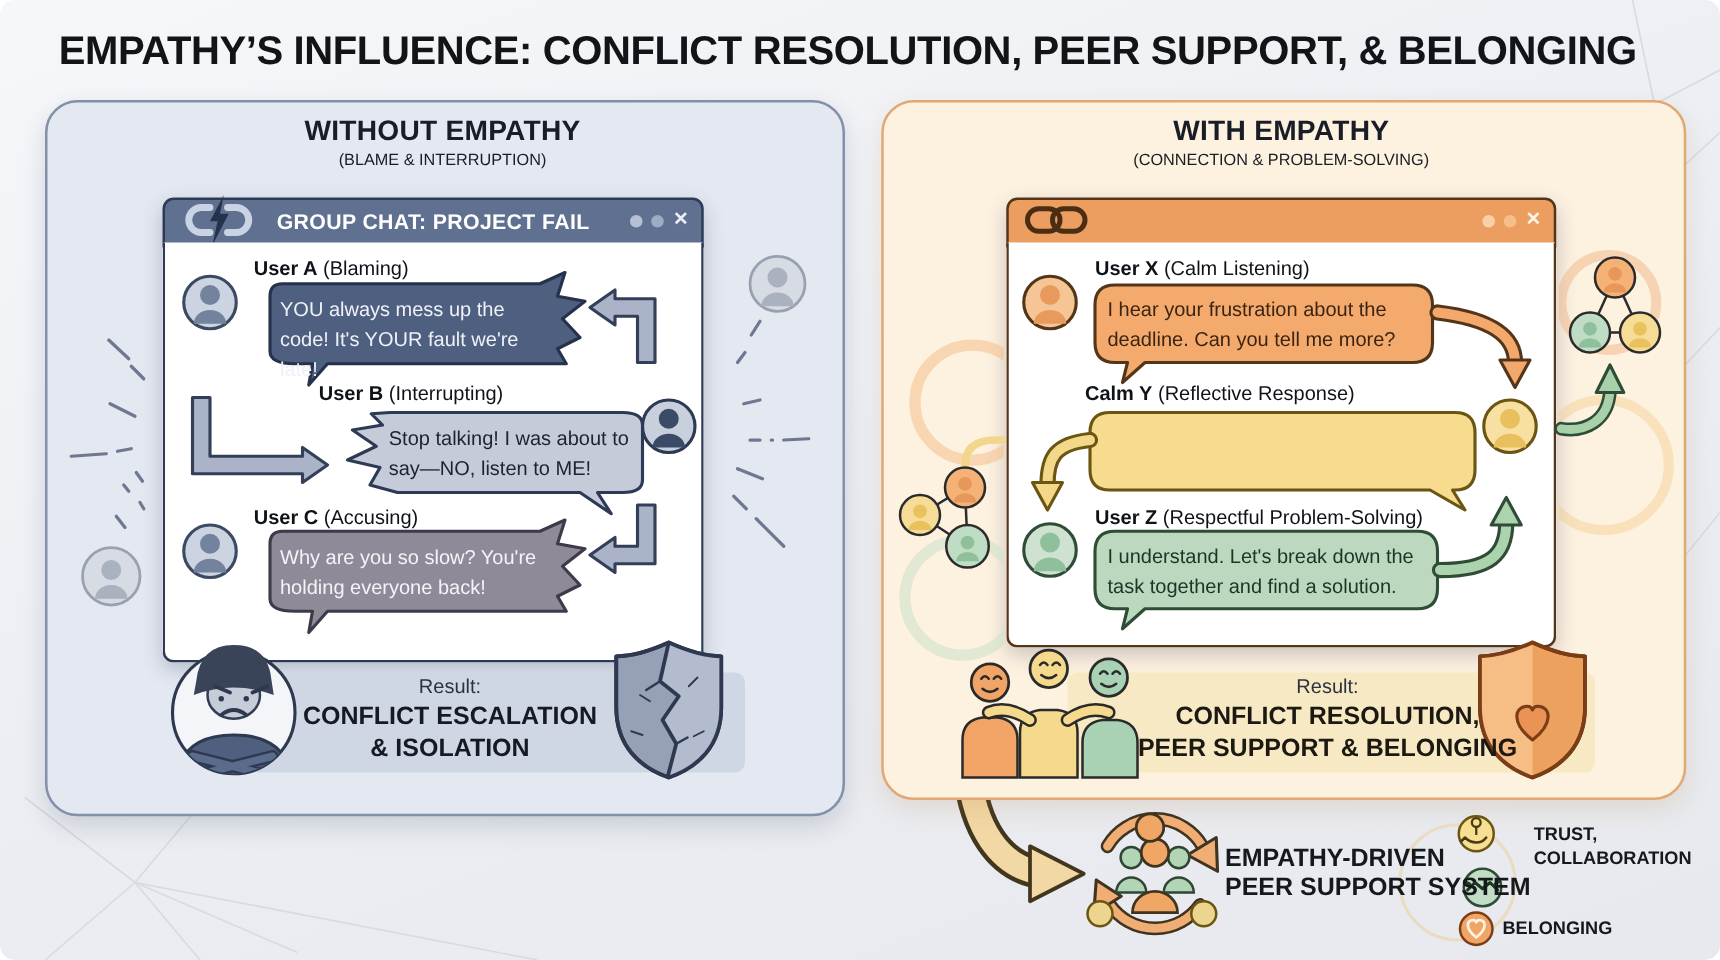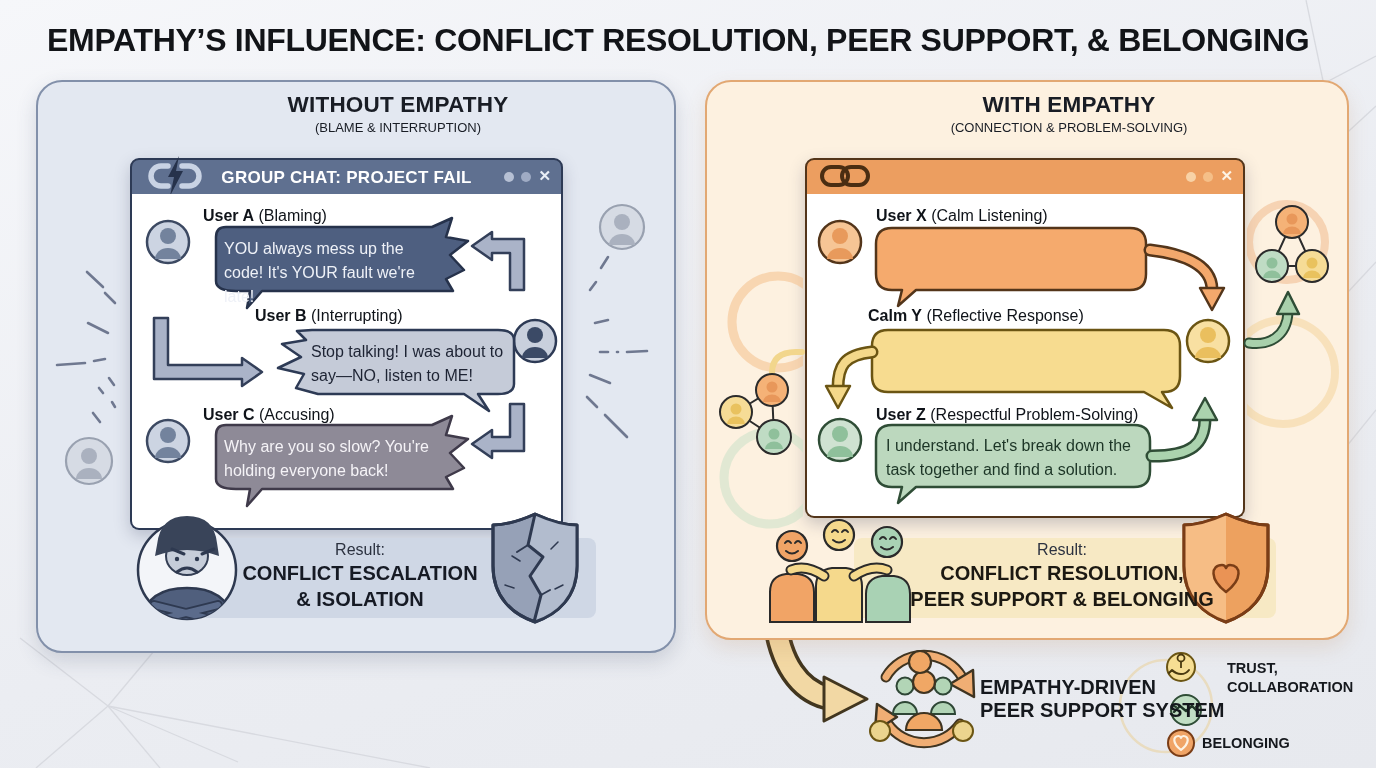--- a/index.html
+++ b/index.html
@@ -1,23 +1,23 @@
 <!DOCTYPE html>
 <html><head>
 <meta charset="utf-8">
 <style>
   html,body{margin:0;padding:0;}
   body{font-family:"Liberation Sans",sans-serif;}
   #stage{position:relative;width:1376px;height:768px;overflow:hidden;
-         background:linear-gradient(160deg,#f6f7fa 0%,#ebedf2 55%,#e7e9ee 100%);}
+         background:linear-gradient(160deg,#f6f7fa 0%,#ebedf2 55%,#e7e9ee 100%);border-radius:12px;}
   .abs{position:absolute;}
   svg{display:block;}
   
   .h-title{font-size:32px;font-weight:800;letter-spacing:-0.3px;color:#121418;white-space:nowrap;}
-  .p-head{text-align:center;color:#191d25;padding-left:44px;}
+  .p-head{text-align:center;color:#191d25;}
   .p-head .l1{font-size:22.5px;font-weight:800;letter-spacing:.2px;}
   .p-head .l2{font-size:13px;font-weight:400;margin-top:2px;}
   .chat-win{border-radius:11px;box-shadow:0 6px 16px rgba(50,60,90,.25);}
   .chat-head{position:absolute;left:0;top:0;right:0;height:36px;border-radius:9px 9px 0 0;}
   .chat-title{position:absolute;left:0;right:0;top:8px;text-align:center;font-size:17px;font-weight:700;letter-spacing:.3px;}
   .chat-body{position:absolute;left:0;right:0;top:36px;bottom:0;background:#ffffff;border-radius:0 0 9px 9px;}
   .win-controls{position:absolute;right:10px;top:12px;display:flex;align-items:center;gap:7px;}
   .dot{width:10px;height:10px;border-radius:50%;display:inline-block;}
   .close{font-size:15px;font-weight:700;line-height:10px;margin-top:-2px;cursor:default;}
   .msg-label{font-size:16px;color:#0f1319;white-space:nowrap;}
@@ -356,20 +356,21 @@
   <div class="abs result" style="left:235px;top:541px;width:250px;z-index:4">
     <div class="r-label">Result:</div>
     <div class="r-strong">CONFLICT ESCALATION</div>
     <div class="r-strong">&amp; ISOLATION</div>
   </div>
 
   <div class="abs msg-label" style="left:876px;top:207px;z-index:4">
     <b>User X</b>
     <span>(Calm Listening)</span>
   </div>
+  <div class="abs bubble-text" style="left:886px;top:237px;width:252px;color:#3b2511;z-index:4">I hear your frustration about the deadline. Can you tell me more?</div>
 
   <div class="abs msg-label right-al" style="left:868px;top:307px;width:300px;z-index:4">
     <b>Calm Y</b>
     <span>(Reflective Response)</span>
   </div>
 
   <div class="abs msg-label" style="left:876px;top:406px;z-index:4">
     <b>User Z</b>
     <span>(Respectful Problem-Solving)</span>
   </div>

